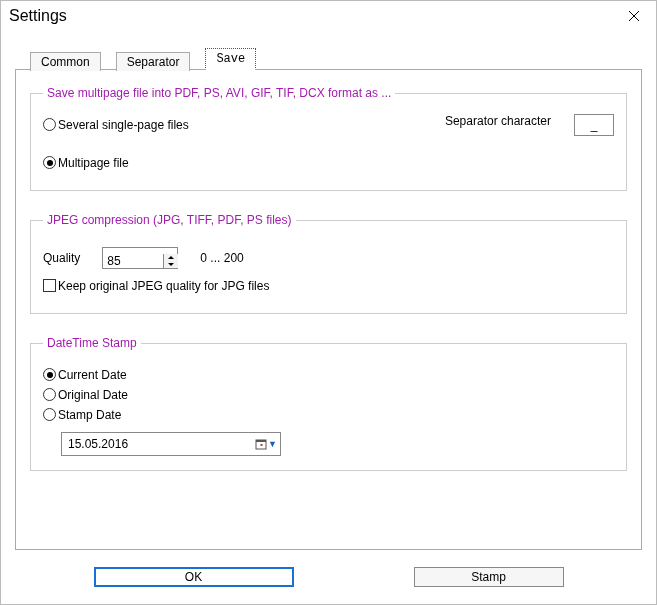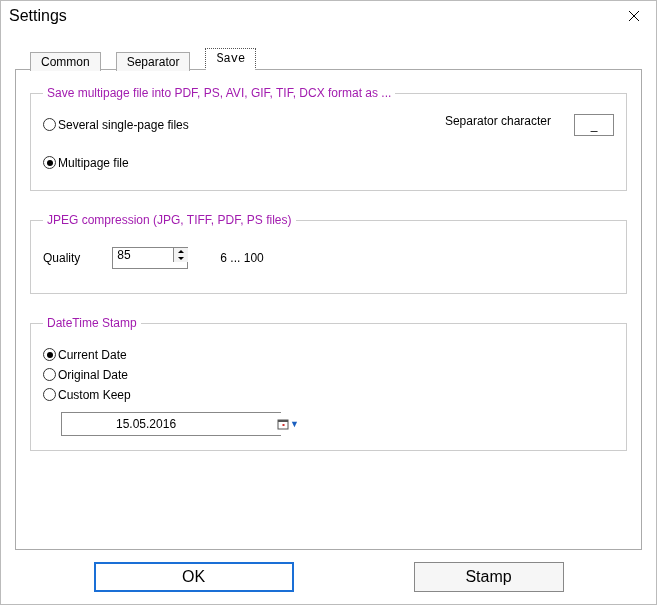--- a/index.html
+++ b/index.html
@@ -125,26 +125,26 @@
     width: 40px;
     height: 22px;
     border: 1px solid #888;
     font-size: 12px;
     text-align: center;
     padding: 0;
   }
   .quality-row {
     display: flex;
     align-items: center;
-    gap: 32px;
+    gap: 22px;
     margin: 8px 0 10px 0;
   }
   .spinner {
     display: flex;
-    align-items: flex-start;
+    align-items: flex-end;
     border: 1px solid #888;
     height: 22px;
     width: 76px;
     background: #fff;
   }
   .spinner input {
     border: none;
     width: 60px;
     padding: 0 4px;
     font-size: 12px;
@@ -160,21 +160,20 @@
   }
   .spinner-btns svg { width: 14px; height: 14px; }
   .datewrap { margin: 10px 0 0 18px; }
   .datepicker {
     display: flex;
     align-items: center;
     border: 1px solid #888;
     width: 220px;
     height: 24px;
     background: #fff;
-    padding-left: 48px;
   }
   .datepicker input {
     border: none;
     flex: 1;
     padding: 0 6px;
     font-size: 12px;
     outline: none;
   }
   .datepicker .dp-btn {
     width: 28px;
@@ -189,25 +188,25 @@
   .dp-chevron { color: #1a5fbf; font-size: 9px; }
   .button-bar {
     height: 54px;
     display: flex;
     align-items: center;
     justify-content: center;
     gap: 120px;
     padding: 0 24px;
   }
   .btn {
-    height: 30px;
+    height: 20px;
     min-width: 150px;
     border: 1px solid #888;
     background: #f6f6f6;
-    font-size: 16px;
+    font-size: 12px;
     display: flex;
     align-items: center;
     justify-content: center;
     cursor: default;
   }
   .btn.primary {
     border: 2px solid #1a6fd6;
     background: #fff;
     min-width: 200px;
   }
@@ -266,43 +265,47 @@
           <span>Quality</span>
           <div class="spinner">
             <input type="text" value="85" style="">
             <div class="spinner-btns">
               <svg viewBox="0 0 14 14">
                 <polygon points="4,5 7,2 10,5" fill="#000"></polygon>
                 <polygon points="4,9 7,12 10,9" fill="#000"></polygon>
               </svg>
             </div>
           </div>
-          <span>6 ... 100</span>
+          <span>0 ... 200</span>
         </div>
 
+        <label class="checkbox">
+          <span class="checkbox-box"></span>
+          <span>Keep original JPEG quality for JPG files</span>
+        </label>
       </fieldset>
 
       <fieldset class="group" style="">
         <legend>DateTime Stamp</legend>
 
         <label class="radio">
           <span class="radio-circle">
               <span class="radio-dot"></span>
             </span>
           <span>Current Date</span>
         </label>
 
         <label class="radio">
           <span class="radio-circle"></span>
           <span>Original Date</span>
         </label>
 
         <label class="radio">
           <span class="radio-circle"></span>
-          <span>Custom Keep</span>
+          <span>Stamp Date</span>
         </label>
 
         <div class="datewrap">
           <div class="datepicker">
             <input type="text" value="15.05.2016" style="">
             <div class="dp-btn">
               <svg viewBox="0 0 12 12">
                 <rect x="1" y="2" width="10" height="9" fill="none" stroke="#555" stroke-width="1"></rect>
                 <rect x="1" y="2" width="10" height="2" fill="#555"></rect>
                 <rect x="5.5" y="6" width="2" height="2" fill="#c33"></rect>

